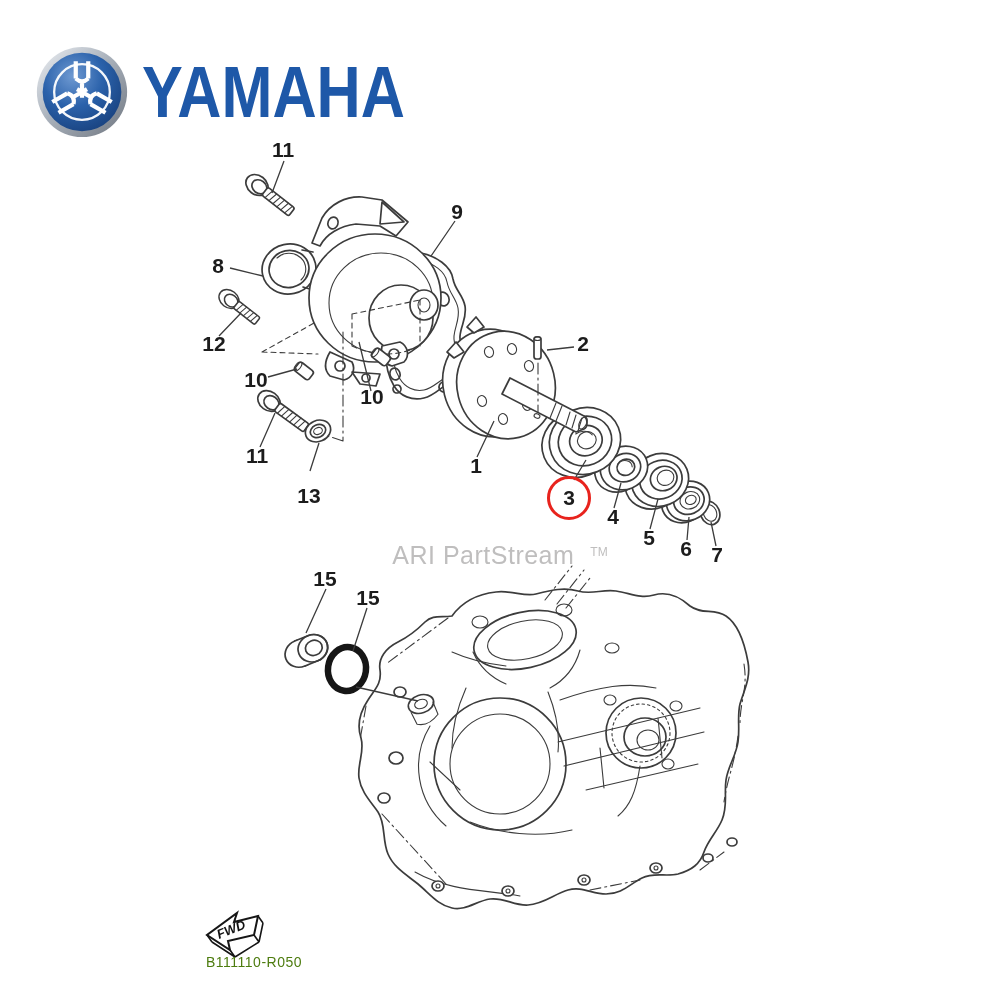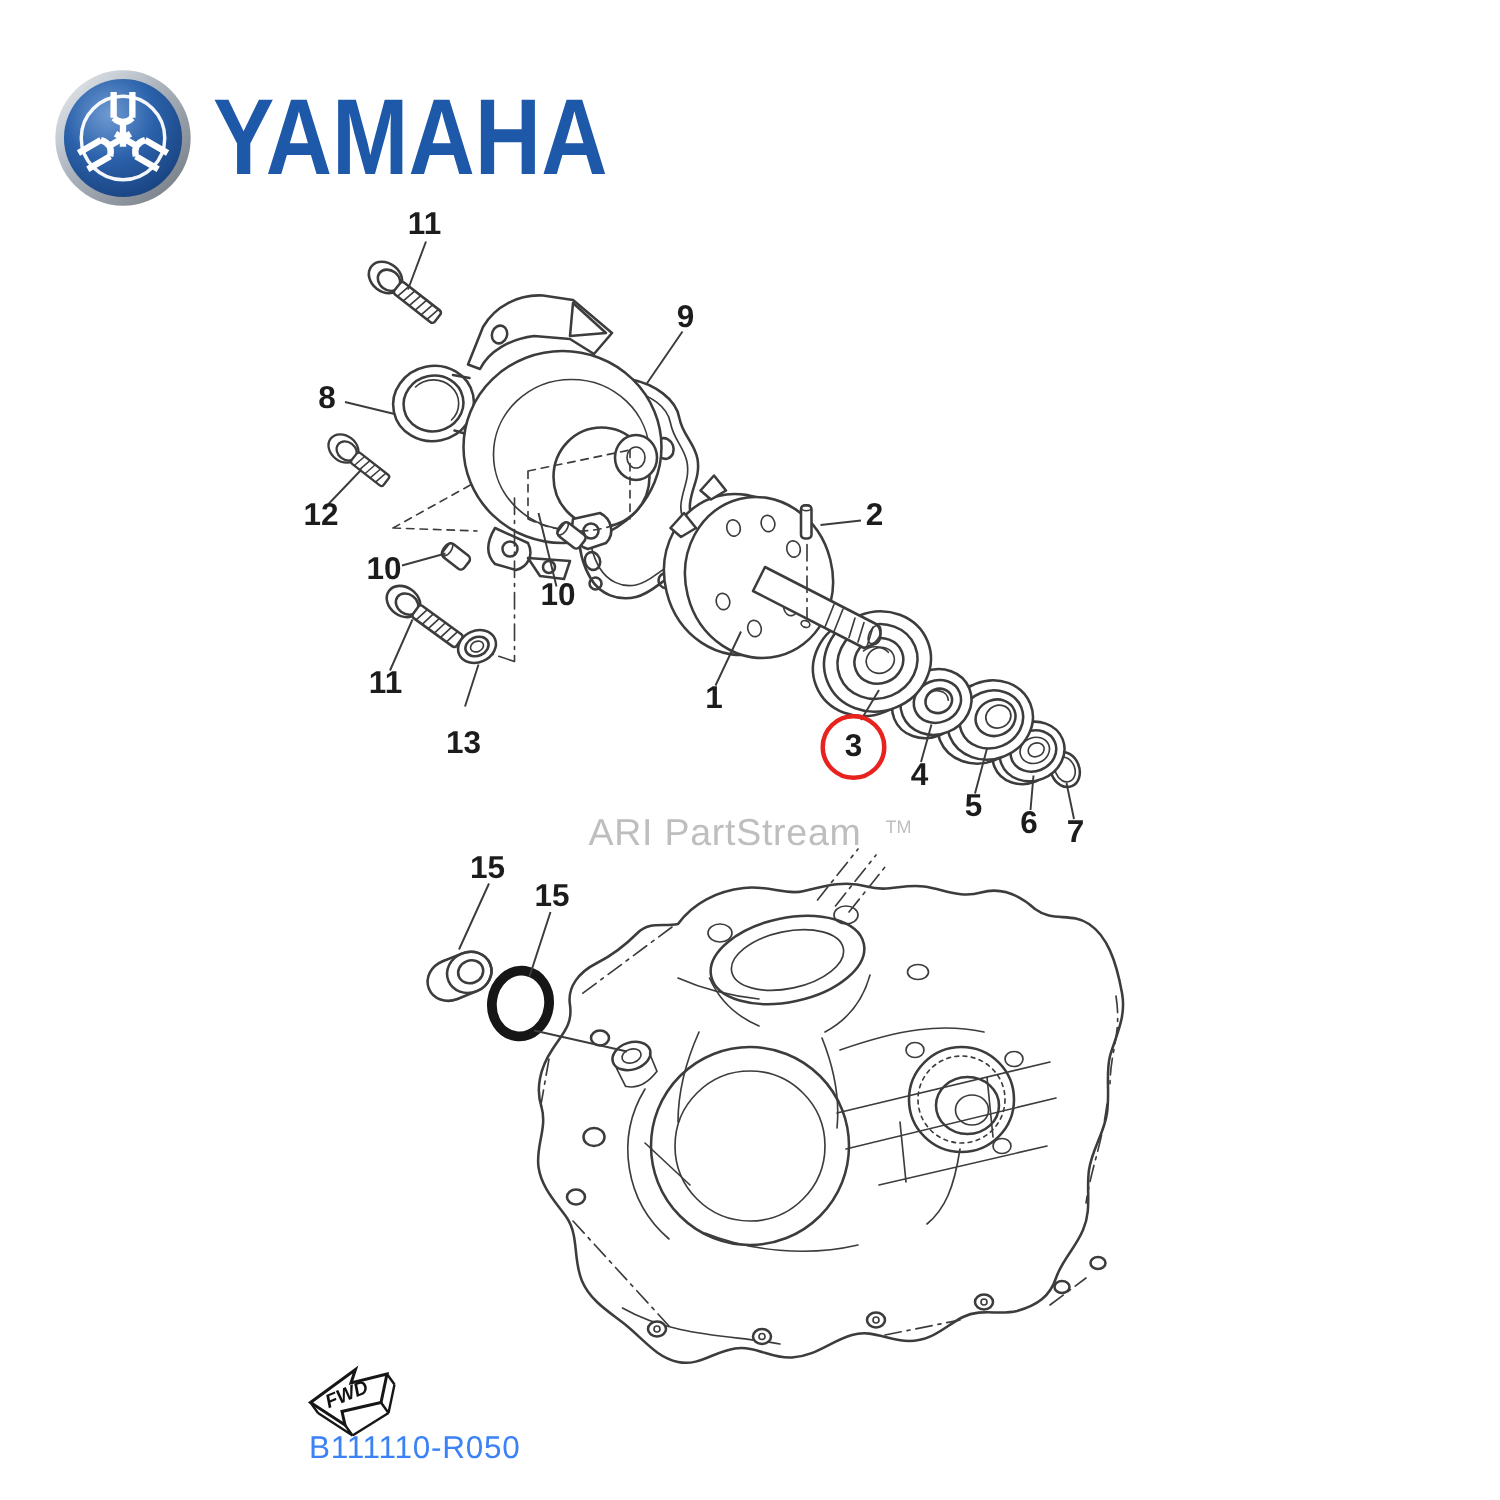--- a/index.html
+++ b/index.html
@@ -28,21 +28,21 @@
              font-size:25px;color:var(--watermark,#bfbebe);letter-spacing:.5px;}
   .watermark sup{font-size:12px;vertical-align:8px;letter-spacing:0;margin-left:16px;}
 
   
   .callout{position:absolute;transform:translate(-50%,-50%);
            font-size:21px;font-weight:bold;color:#1c1c1c;z-index:5;}
   .hl-ring{position:absolute;width:38px;height:38px;border:3.4px solid var(--accent,#e8231d);
            border-radius:50%;transform:translate(-50%,-50%);z-index:4;}
 
   
-  .code{position:absolute;left:206px;top:954px;font-size:21px;color:#3b82f6;letter-spacing:.5px;}
+  .code{position:absolute;left:206px;top:954px;font-size:14px;color:#4d7c0f;letter-spacing:.5px;}
 </style>
 </head>
 <body>
 
 <div class="stage">
 
   <div class="brand">
     <svg class="badge" viewBox="0 0 100 100">
       <defs>
         <linearGradient id="ring" x1="0" y1="0" x2="1" y2="1">

